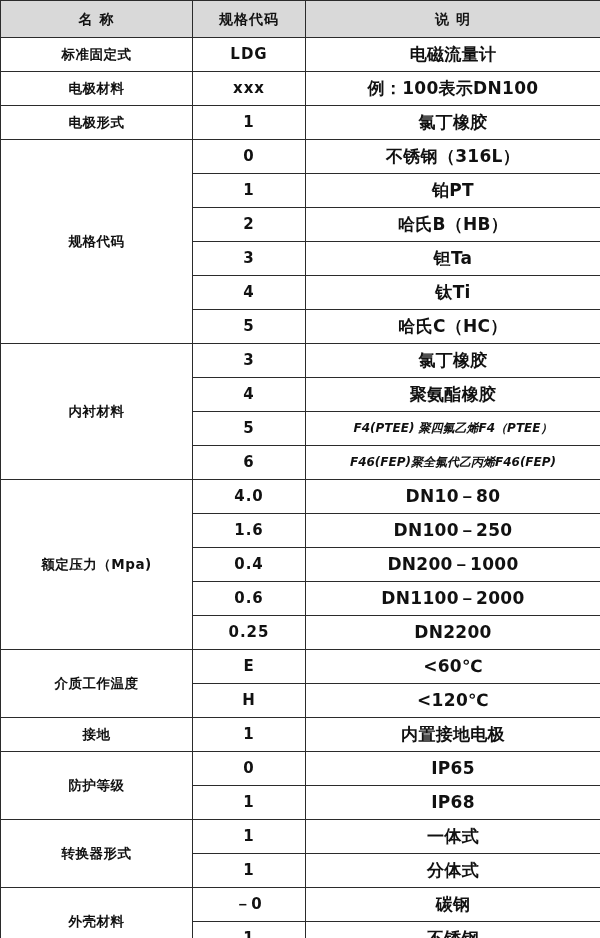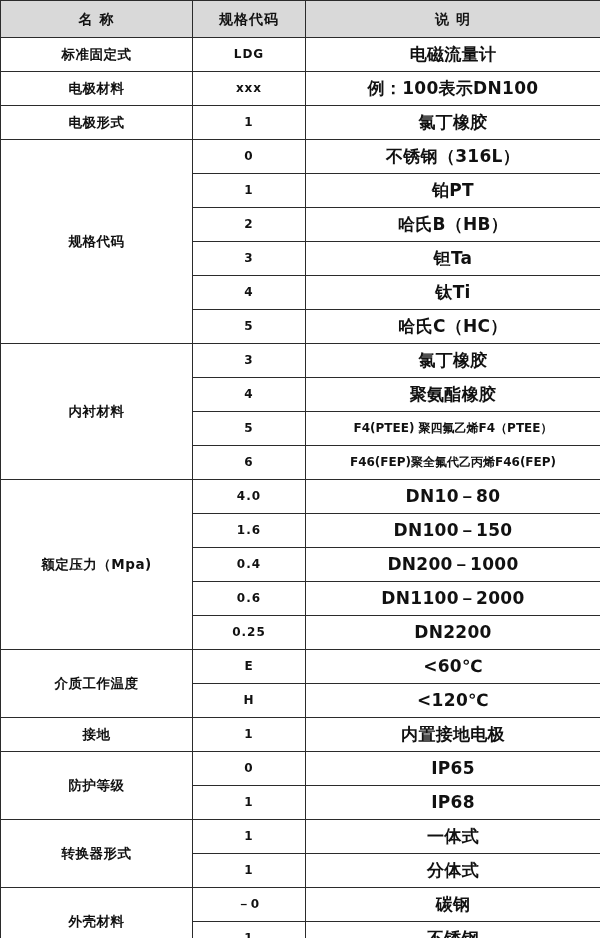--- a/index.html
+++ b/index.html
@@ -36,30 +36,31 @@
     background: #d9d9d9;
     height: 30px;
     font-size: 14px;
     letter-spacing: 1px;
   }
   #spec-table td.name-cell {
     font-size: 13.5px;
     letter-spacing: 0.5px;
   }
   #spec-table td.code-cell {
-    font-size: 12px;
+    font-size: 15px;
     letter-spacing: 1px;
   }
   #spec-table td.desc-cell {
     font-size: 17px;
     letter-spacing: 0.3px;
   }
   #spec-table td.desc-small {
     font-size: 12px;
     letter-spacing: 0;
+    font-style: italic;
   }
   #spec-table tr.row-h td { height: 27px; }
 </style>
 </head>
 <body>
 
 <table id="spec-table">
   <colgroup>
     <col class="c-name">
     <col class="c-code">
@@ -130,21 +131,21 @@
         <td class="code-cell">6</td>
         <td class="desc-cell desc-small">F46(FEP)聚全氟代乙丙烯F46(FEP)</td>
       </tr>
       <tr class="row-h">
         <td class="name-cell" rowspan="5">额定压力（Mpa)</td>
         <td class="code-cell">4.0</td>
         <td class="desc-cell">DN10－80</td>
       </tr>
       <tr class="row-h">
         <td class="code-cell">1.6</td>
-        <td class="desc-cell">DN100－150</td>
+        <td class="desc-cell">DN100－250</td>
       </tr>
       <tr class="row-h">
         <td class="code-cell">0.4</td>
         <td class="desc-cell">DN200－1000</td>
       </tr>
       <tr class="row-h">
         <td class="code-cell">0.6</td>
         <td class="desc-cell">DN1100－2000</td>
       </tr>
       <tr class="row-h">

